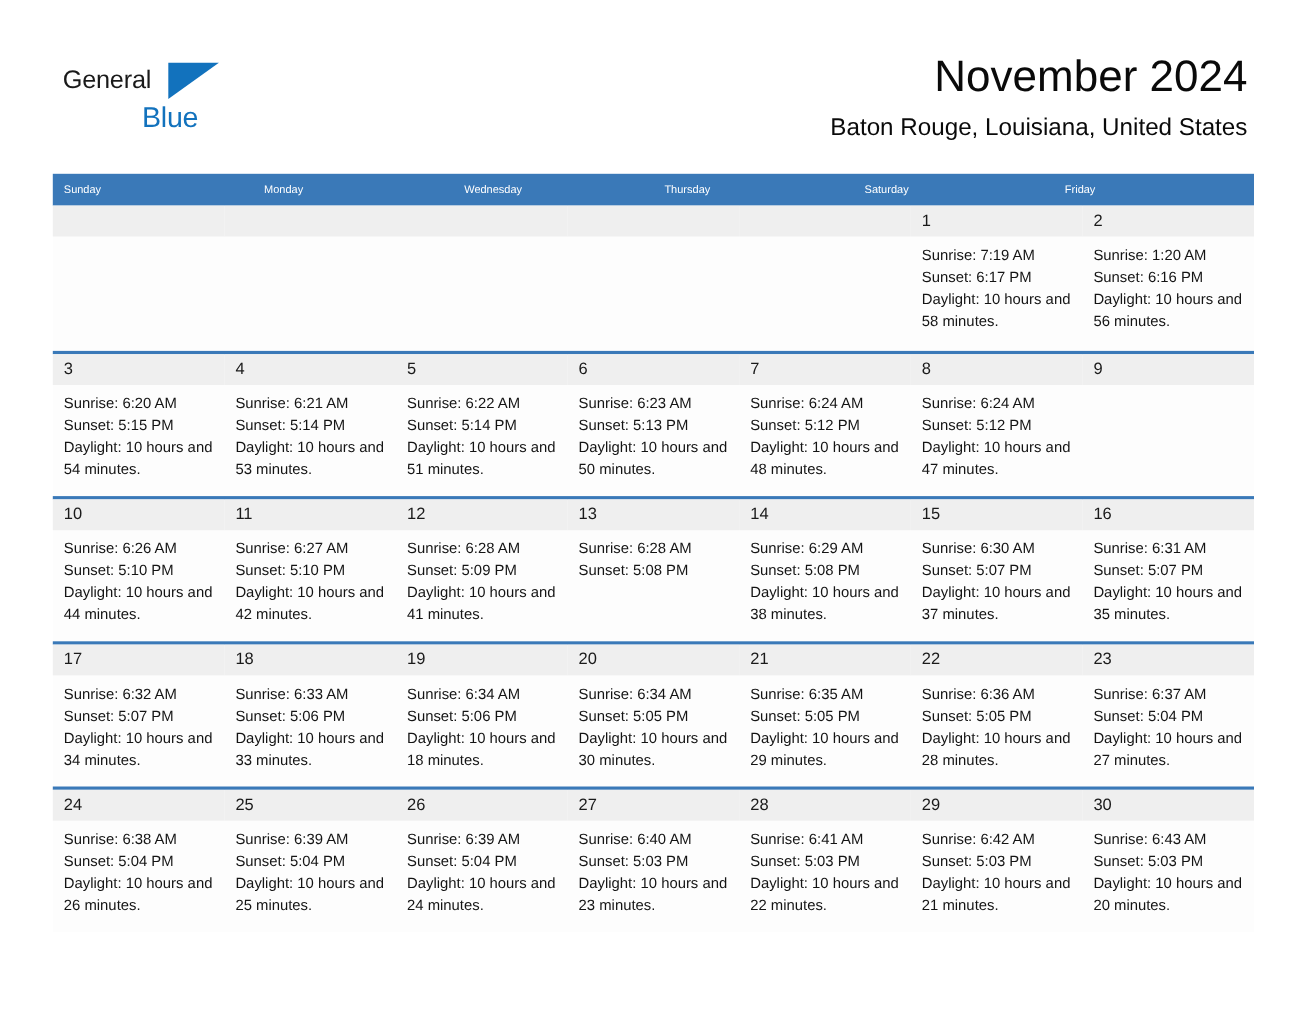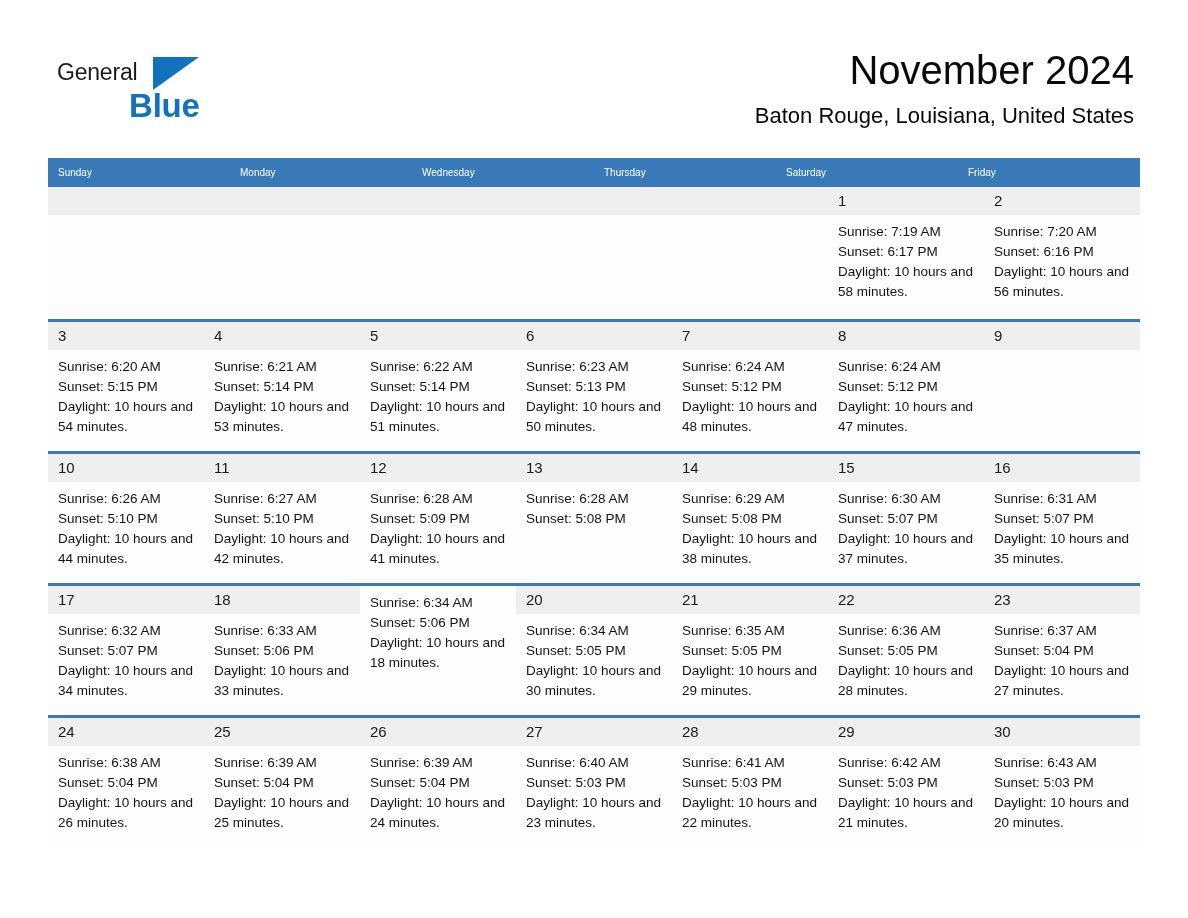--- a/index.html
+++ b/index.html
@@ -54,25 +54,25 @@
     top: 5px;
     width: 0;
     height: 0;
     border-left: 46px solid #1272bd;
     border-bottom: 33px solid transparent;
   }
   .logo-blue {
     position: absolute;
     left: 72px;
     top: 34px;
-    font-size: 33px;
+    font-size: 26px;
     line-height: 40px;
     color: #1272bd;
     letter-spacing: -0.2px;
-    font-weight: 700;
+    font-weight: 400;
   }
 
   .title-block {
     position: absolute;
     right: 54px;
     top: 46px;
     text-align: right;
   }
   .title {
     font-size: 40px;
@@ -231,21 +231,21 @@
               <div>Sunrise: 7:19 AM</div>
               <div>Sunset: 6:17 PM</div>
               <div class="wrapline">Daylight: 10 hours and 58 minutes.</div>
             </div>
           </div>
           <div class="day-cell">
             <div class="daynum-band">
               <span class="daynum">2</span>
             </div>
             <div class="day-info">
-              <div>Sunrise: 7:20 AM</div>
+              <div>Sunrise: 1:20 AM</div>
               <div>Sunset: 6:16 PM</div>
               <div class="wrapline">Daylight: 10 hours and 56 minutes.</div>
             </div>
           </div>
         </div>
         <div class="week-row">
           <div class="day-cell">
             <div class="daynum-band">
               <span class="daynum">3</span>
             </div>
@@ -397,20 +397,23 @@
             <div class="daynum-band">
               <span class="daynum">18</span>
             </div>
             <div class="day-info">
               <div>Sunrise: 6:33 AM</div>
               <div>Sunset: 5:06 PM</div>
               <div class="wrapline">Daylight: 10 hours and 33 minutes.</div>
             </div>
           </div>
           <div class="day-cell">
+            <div class="daynum-band">
+              <span class="daynum">19</span>
+            </div>
             <div class="day-info">
               <div>Sunrise: 6:34 AM</div>
               <div>Sunset: 5:06 PM</div>
               <div class="wrapline">Daylight: 10 hours and 18 minutes.</div>
             </div>
           </div>
           <div class="day-cell">
             <div class="daynum-band">
               <span class="daynum">20</span>
             </div>

